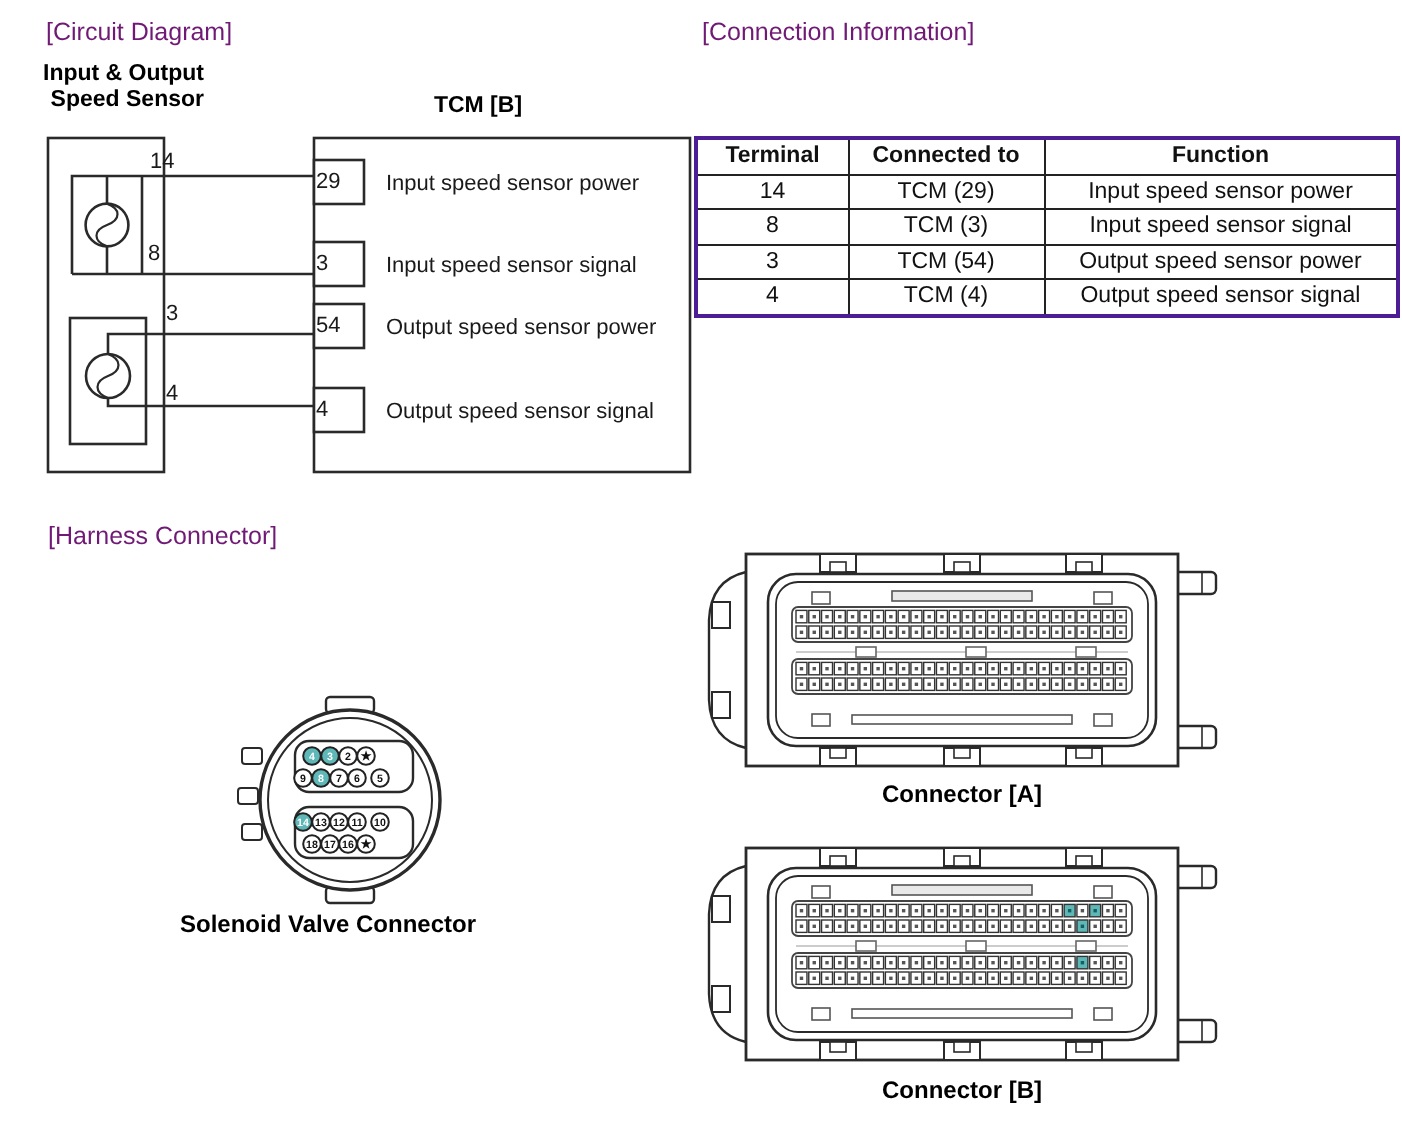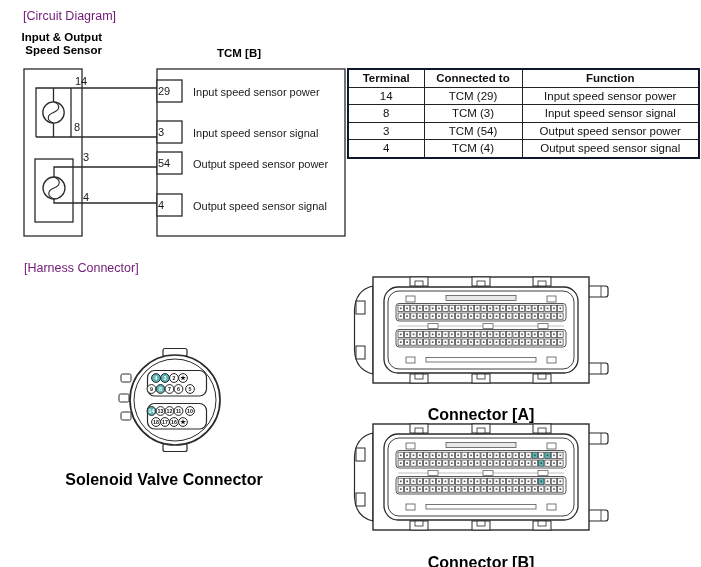--- a/index.html
+++ b/index.html
@@ -4,43 +4,44 @@
 <style>
   html,body{margin:0;padding:0;background:#fff;}
   .canvas{
     position:relative;width:701px;height:567px;background:#fff;overflow:hidden;
     font-family:"Liberation Sans","DejaVu Sans",sans-serif;color:#111;
   }
   .abs{position:absolute;white-space:nowrap;}
   .sec-title{font-size:12.5px;color:#701a75;}
   .bold-label{font-weight:bold;font-size:11.5px;color:#000;}
   .two-line{text-align:right;line-height:12.5px;}
-  .conn-label{font-weight:bold;font-size:16px;text-align:center;color:#000;margin-top:16px;}
+  .conn-label{font-weight:bold;font-size:12px;text-align:center;color:#000;}
   .circ-num{font-size:11px;color:#1a1a1a;}
   .pin-num{font-size:11px;color:#1a1a1a;}
   .pin-fn{font-size:11px;color:#1a1a1a;}
   table.conn{
     position:absolute;left:347px;top:68px;width:351px;
     border-collapse:collapse;table-layout:fixed;
     font-size:11.5px;color:#111;background:#fff;
-    border:2px solid #0f172a;
+    border:2px solid #4c1d95;
   }
   table.conn th,table.conn td{
     border:1px solid #222;text-align:center;vertical-align:middle;
     padding:0 2px;height:16.5px;overflow:hidden;
   }
   table.conn th{font-weight:bold;}
   svg{position:absolute;overflow:visible;}
 </style>
 </head>
 <body>
 
 <div class="canvas">
 
   <div class="abs sec-title" style="left:23px;top:9px">[Circuit Diagram]</div>
+  <div class="abs sec-title" style="left:351px;top:9px">[Connection Information]</div>
   <div class="abs sec-title" style="left:24px;top:261px">[Harness Connector]</div>
 
   <div class="abs bold-label two-line" style="left:0px;top:31px;width:102px">
     <div>Input &amp; Output</div>
     <div>Speed Sensor</div>
   </div>
 
   <div class="abs bold-label" style="left:157px;top:47px;width:164px;text-align:center">TCM [B]</div>
 
   <svg style="left:0;top:0;width:350px;height:250px" viewBox="0 0 350 250">

